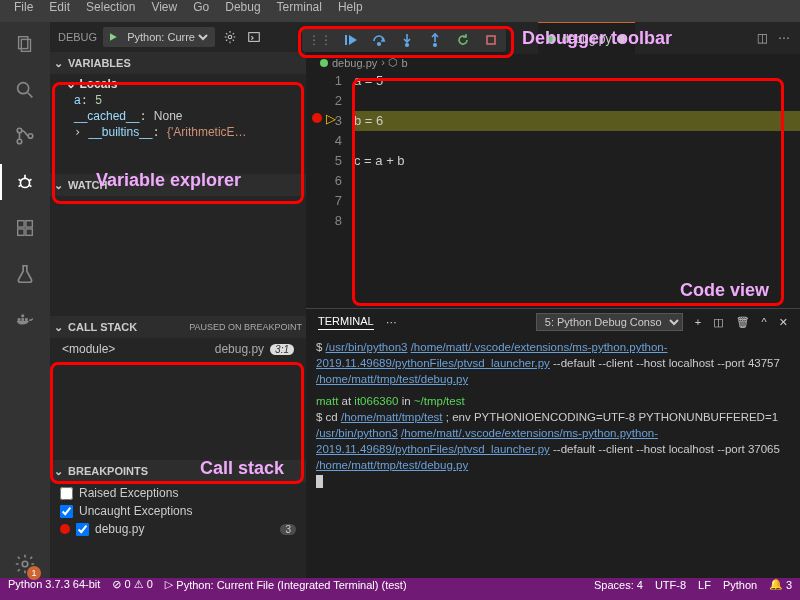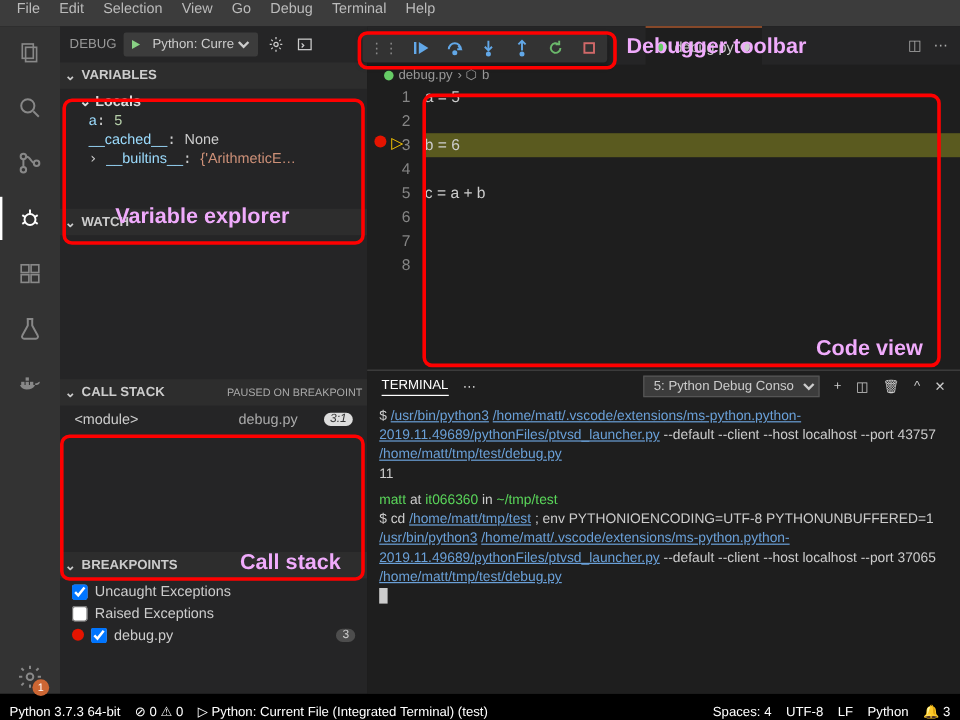--- a/index.html
+++ b/index.html
@@ -28,21 +28,21 @@
 .sect-hd .aux { margin-left:auto; font-size:9px; color:#aaa; font-weight:400; }
 .sect-body { padding:2px 0; font-size:12px; }
 .var-row { padding:1px 0 1px 24px; color:#ccc; font-family:Menlo,Consolas,monospace; }
 .var-row .k { color:#9cdcfe; }
 .var-row .v { color:#ce9178; }
 .var-row .n { color:#b5cea8; }
 .var-sub { color:#ddd; padding:1px 0 1px 16px; font-weight:600; }
 .cs-row { display:flex; padding:2px 12px; align-items:center; font-family:Menlo,Consolas,monospace; }
 .cs-row .fn { color:#ccc; }
 .cs-row .fl { margin-left:auto; color:#aaa; }
-.cs-row .pos { background:#ddd; color:#333; border-radius:6px; padding:0 5px; margin-left:22px; font-size:10px;font-style:italic; }
+.cs-row .pos { background:#ddd; color:#333; border-radius:6px; padding:0 5px; margin-left:6px; font-size:10px;font-style:italic; }
 .bp-row { display:flex; align-items:center; padding:2px 10px; gap:6px; }
 .bp-row input { }
 .bp-row .dot { width:10px; height:10px; background:#e51400; border-radius:50%; }
 .bp-row .ct { margin-left:auto; background:#4d4d4d; border-radius:6px; padding:0 5px; font-size:10px; }
 .editor-area { flex:1; display:flex; flex-direction:column; background:#1e1e1e; }
 .dbg-tb { position:absolute; top:28px; left:302px; display:flex; align-items:center; background:#333; border-radius:3px; padding:3px 6px; gap:10px; box-shadow:0 2px 6px rgba(0,0,0,.4); z-index:20; }
 .dbg-tb .grip { color:#888; cursor:grab; }
 .dbg-tb .dbtn { width:18px; height:18px; display:flex; align-items:center; justify-content:center; cursor:pointer; }
 .dbg-tb svg { width:16px; height:16px; }
 .tabs { display:flex; align-items:center; background:#252526; height:32px; }
@@ -64,21 +64,21 @@
 .fnc { color:#dcdcaa; }
 .term-panel { height:270px; border-top:1px solid #444; display:flex; flex-direction:column; background:#1e1e1e; }
 .term-hd { display:flex; align-items:center; padding:4px 12px; gap:12px; font-size:11px; }
 .term-hd .ttab { color:#fff; padding-bottom:2px; border-bottom:1px solid #fff; }
 .term-hd select { background:#3c3c3c; color:#ccc; border:1px solid #555; font-size:11px; padding:1px 4px; margin-left:auto; }
 .term-hd .ti { color:#ccc; cursor:pointer; }
 .term-body { flex:1; padding:4px 10px; font-family:Menlo,Consolas,monospace; font-size:11.5px; line-height:16px; color:#ccc; overflow:hidden; }
 .term-body .prm { color:#5ad65a; }
 .term-body .pth { color:#6aa0d8; text-decoration:underline; }
 .term-body .cursor { display:inline-block; width:7px; height:13px; background:#ccc; vertical-align:middle; }
-.status { height:22px; background:#000000; color:#fff; display:flex; align-items:flex-end; padding:0 8px; font-size:11px; gap:12px; }
+.status { height:22px; background:#701a75; color:#fff; display:flex; align-items:flex-start; padding:0 8px; font-size:11px; gap:12px; }
 .status .r { margin-left:auto; display:flex; gap:12px; }
 .status .si { display:flex; align-items:center; gap:3px; }
 .ann { position:absolute; border:3px solid #f00; border-radius:8px; pointer-events:none; z-index:30; }
 .ann-lbl { position:absolute; color:#f0abfc; font-weight:700; font-size:18px; z-index:31; pointer-events:none; }
 </style>
 </head>
 <body>
 
 <div class="menubar">
   <span>File</span>
@@ -216,26 +216,26 @@
       </div>
     </div>
 
     <div class="sect">
       <div class="sect-hd">
           <span class="chev">⌄</span>
           <span>BREAKPOINTS</span>
         </div>
       <div class="sect-body">
         <div class="bp-row">
+            <input type="checkbox" style="">
+            <span>Raised Exceptions</span>
+          </div>
+        <div class="bp-row">
             <input type="checkbox" checked="" style="">
             <span>Uncaught Exceptions</span>
-          </div>
-        <div class="bp-row">
-            <input type="checkbox" style="">
-            <span>Raised Exceptions</span>
           </div>
         <div class="bp-row">
             <div class="dot"></div>
             <input type="checkbox" checked="" style="">
             <span>debug.py</span>
             <span class="ct">3</span>
           </div>
       </div>
     </div>
   </div>
@@ -287,21 +287,20 @@
         <span>⋯</span>
         <select><option>5: Python Debug Conso</option></select>
         <span class="ti">+</span>
         <span class="ti">◫</span>
         <span class="ti">🗑</span>
         <span class="ti">^</span>
         <span class="ti">✕</span>
       </div>
       <div class="term-body">
         <div><span>$ </span><span class="pth">/usr/bin/python3</span><span> </span><span class="pth">/home/matt/.vscode/extensions/ms-python.python-2019.11.49689/pythonFiles/ptvsd_launcher.py</span><span> --default --client --host localhost --port 43757 </span><span class="pth">/home/matt/tmp/test/debug.py</span></div>
-        <div>11</div>
         <div style="height:6px"></div>
         <div><span class="prm">matt</span><span> at </span><span class="prm">it066360</span><span> in </span><span class="prm">~/tmp/test</span></div>
         <div><span>$ cd </span><span class="pth">/home/matt/tmp/test</span><span> ; env PYTHONIOENCODING=UTF-8 PYTHONUNBUFFERED=1 </span><span class="pth">/usr/bin/python3</span><span> </span><span class="pth">/home/matt/.vscode/extensions/ms-python.python-2019.11.49689/pythonFiles/ptvsd_launcher.py</span><span> --default --client --host localhost --port 37065 </span><span class="pth">/home/matt/tmp/test/debug.py</span></div>
         <div><span class="cursor"></span></div>
       </div>
     </div>
   </div>
 </div>
 
 <div class="dbg-tb">

